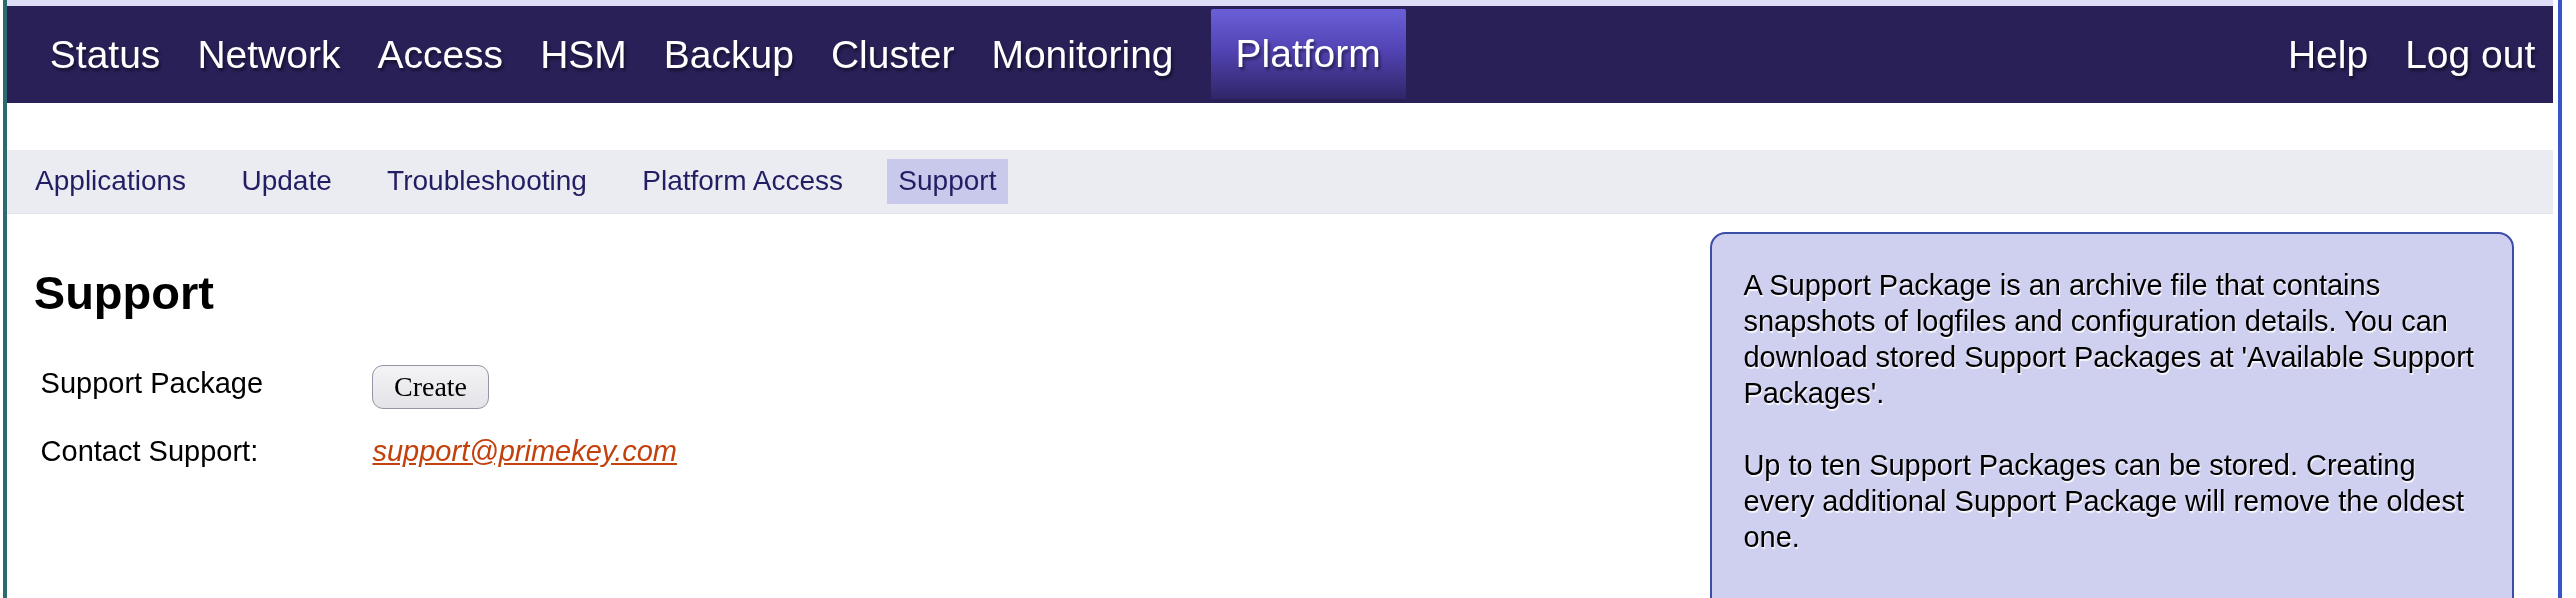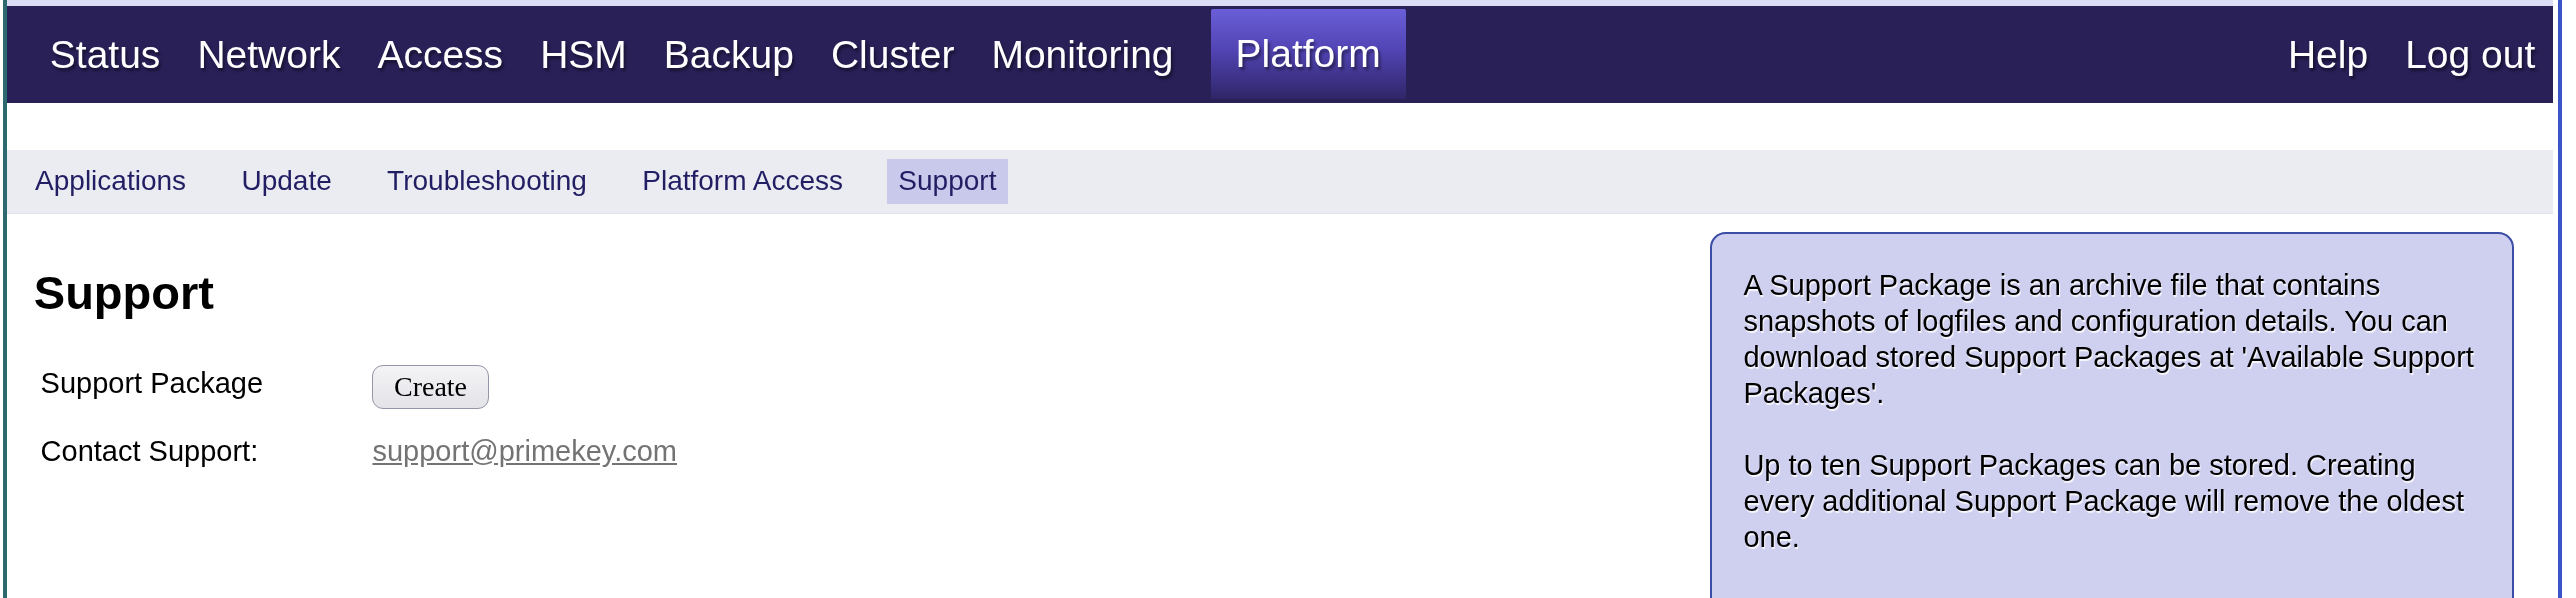--- a/index.html
+++ b/index.html
@@ -70,21 +70,21 @@
 
   .create-button {
     font-family:Liberation Serif, serif;
     font-size:28px; color:#000;
     background:linear-gradient(180deg,#f4f4f6,#e3e3e8);
     border:1.9px solid #9396a6;
     border-radius:11px;
     padding:4.9px 20.5px;
     cursor:pointer;
   }
-  .contact-link { color:#737373; text-decoration:underline; cursor:pointer; }
+  .contact-link { color:#c2410c; text-decoration:underline; cursor:pointer;font-style:italic; }
 
   .info-box {
     position:absolute;
     left:1710px; top:232px;
     width:804px; height:409px;
     background:#cfcfef;
     border:2.9px solid #3c4da6;
     border-radius:15.6px;
     padding:33px 23.4px 0 23.4px;
     font-size:29px; line-height:36px; color:#000;

